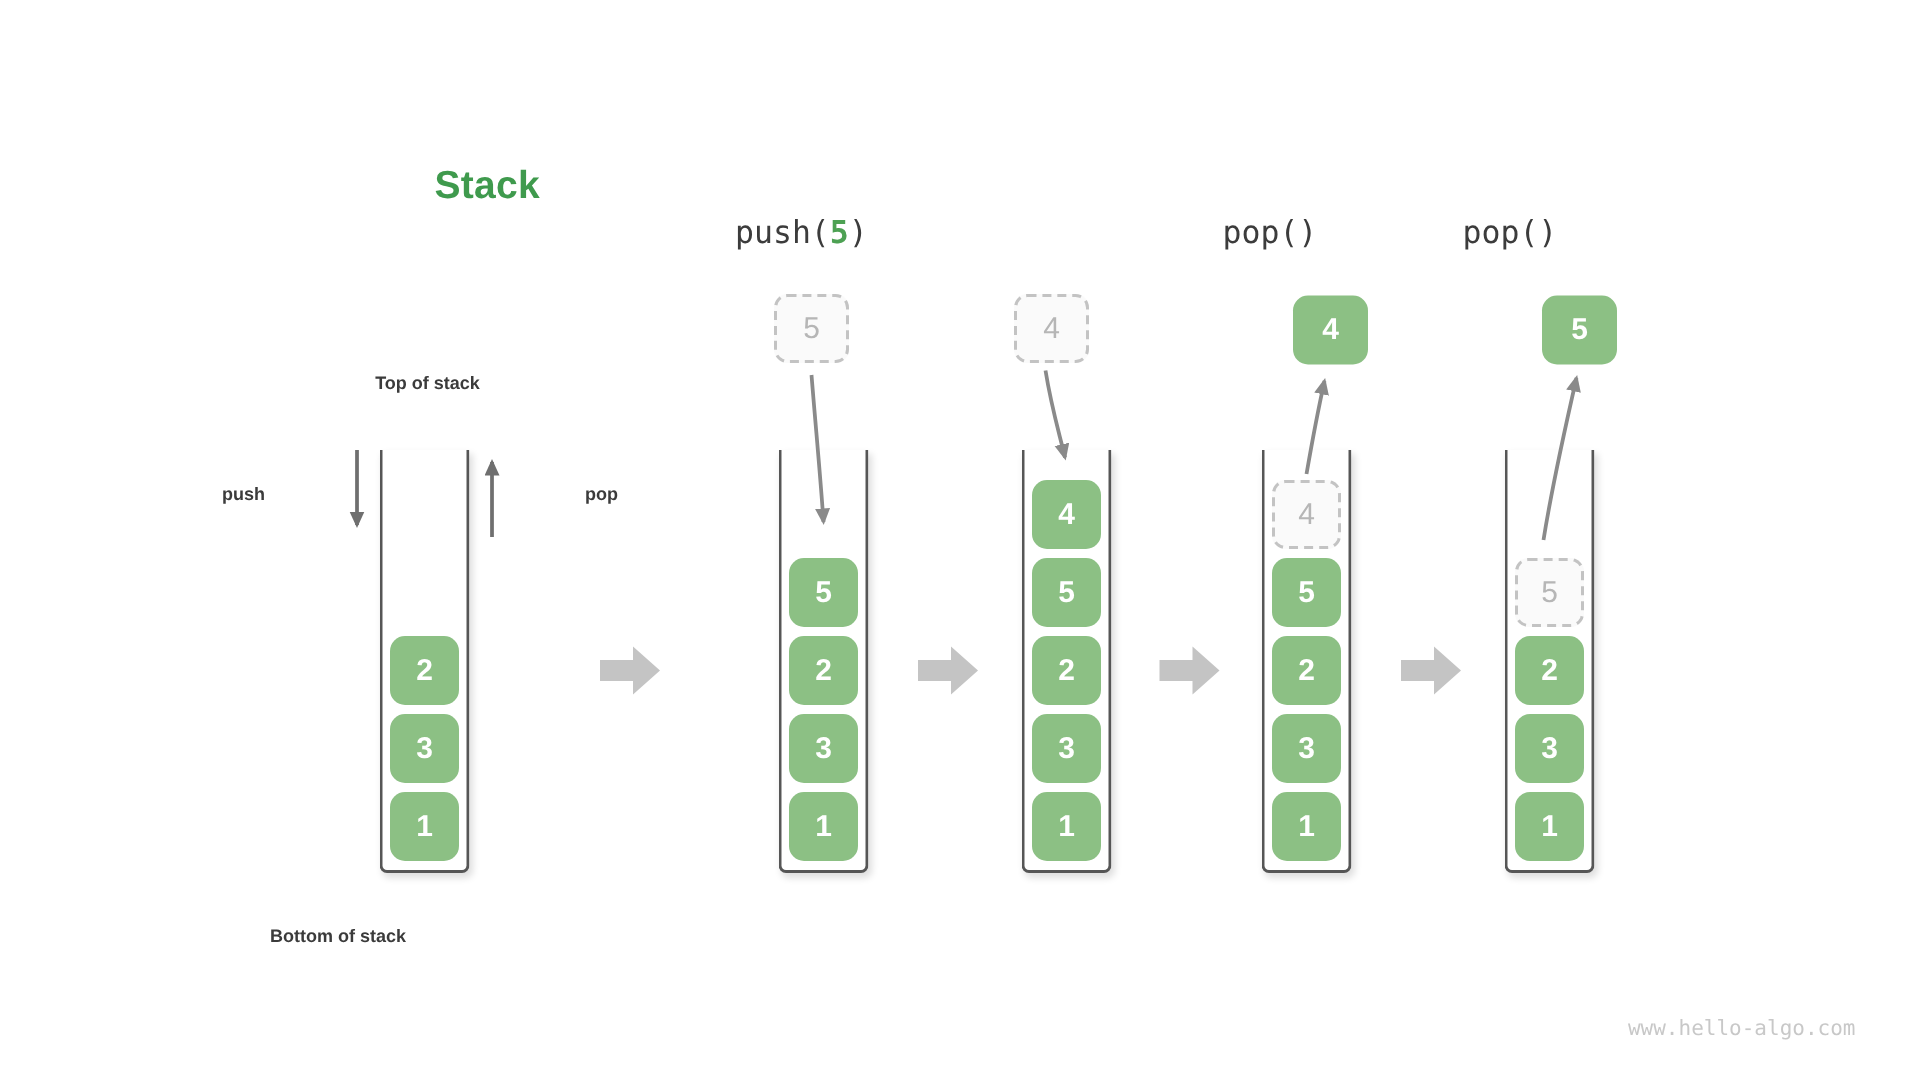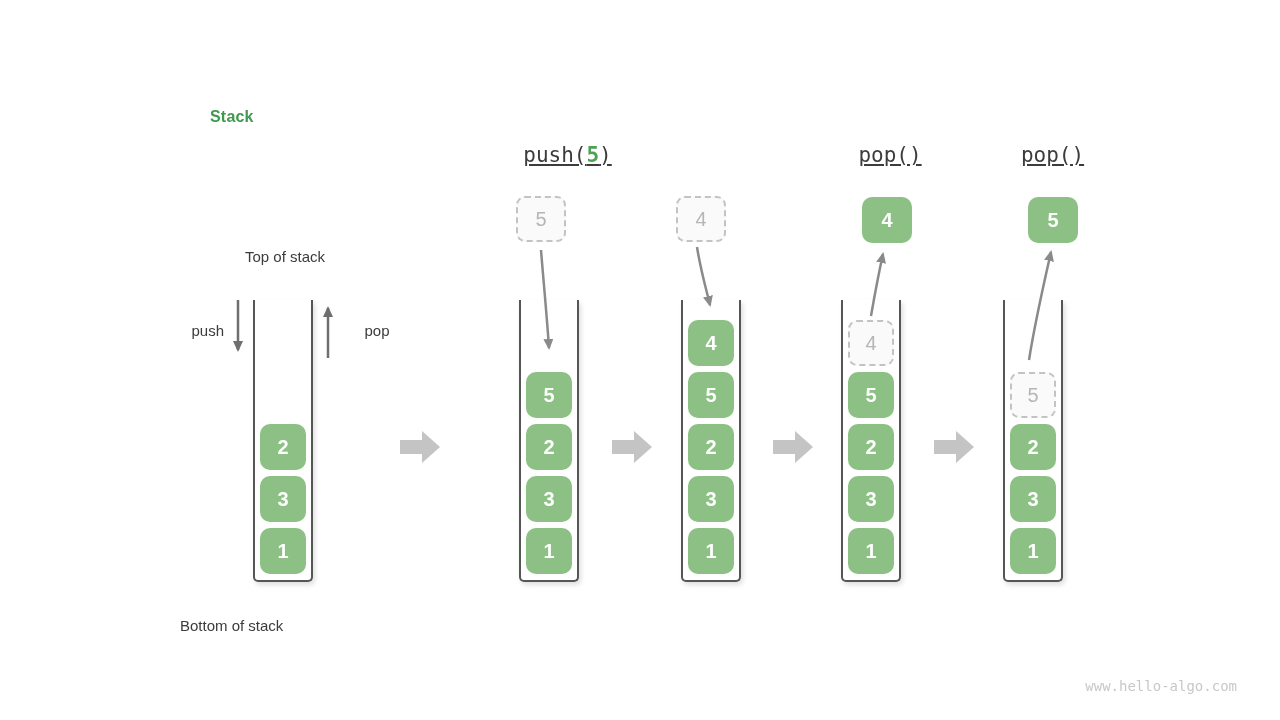--- a/index.html
+++ b/index.html
@@ -1,30 +1,30 @@
 <!DOCTYPE html>
 <html><head>
 <meta charset="utf-8">
 <style>
   html,body{margin:0;padding:0;background:#ffffff;}
   .canvas{
     position:relative;width:1280px;height:720px;background:#ffffff;overflow:hidden;
     font-family:"Liberation Sans",sans-serif;
   }
   .title{
-    position:absolute;left:210px;top:108px;width:150px;text-align:left;
-    font-size:16px;font-weight:700;color:#3f9a4d;letter-spacing:.2px;
+    position:absolute;left:210px;top:108px;width:150px;text-align:right;
+    font-size:26px;font-weight:700;color:#3f9a4d;letter-spacing:.2px;
   }
   .lbl{
-    position:absolute;font-size:15px;font-weight:400;color:#3b3b3b;
+    position:absolute;font-size:12px;font-weight:700;color:#3b3b3b;
   }
   .lbl-top{left:190px;top:248px;width:190px;text-align:center;}
   .lbl-bottom{left:180px;top:617px;width:210px;}
-  .lbl-push{left:148px;top:322px;width:76px;text-align:right;}
-  .lbl-pop{left:342px;top:322px;width:70px;text-align:center;}
+  .lbl-push{left:148px;top:322px;width:76px;text-align:left;}
+  .lbl-pop{left:342px;top:322px;width:70px;text-align:right;}
 
   .stack-container{
     position:absolute;top:300px;width:60px;height:282px;box-sizing:border-box;
     border:2px solid #565656;border-top:none;border-radius:0 0 5px 5px;
     background:#ffffff;box-shadow:2px 3px 5px rgba(0,0,0,.13);z-index:1;
   }
   .cell{
     position:absolute;width:46px;height:46px;box-sizing:border-box;z-index:2;
     display:flex;align-items:center;justify-content:center;
     font-size:20px;font-weight:700;border-radius:10px;
@@ -37,24 +37,23 @@
   .float-box{
     position:absolute;width:50px;height:46px;box-sizing:border-box;z-index:2;
     display:flex;align-items:center;justify-content:center;
     font-size:20px;border-radius:10px;
   }
   .float-solid{background:#8cc084;color:#ffffff;font-weight:700;}
   .float-dashed{
     background:#fafafa;color:#b6b6b6;border:2px dashed #c3c3c3;border-radius:9px;
   }
   .op-label{
-    position:absolute;top:143px;height:26px;text-align:center;z-index:2;
+    position:absolute;top:143px;height:26px;text-align:left;z-index:2;
     font-family:"DejaVu Sans Mono",monospace;font-size:21px;color:#3c3c3c;
     white-space:nowrap;
-    text-decoration:underline;
   }
   .op-arg{color:#4da153;font-weight:700;}
   .arrow-layer{position:absolute;left:0;top:0;z-index:3;pointer-events:none;}
   .watermark{
     position:absolute;left:1037px;top:678px;width:200px;text-align:right;
     font-family:"DejaVu Sans Mono",monospace;font-size:14px;color:#c8c8c8;z-index:2;
   }
 </style>
 </head>
 <body>

